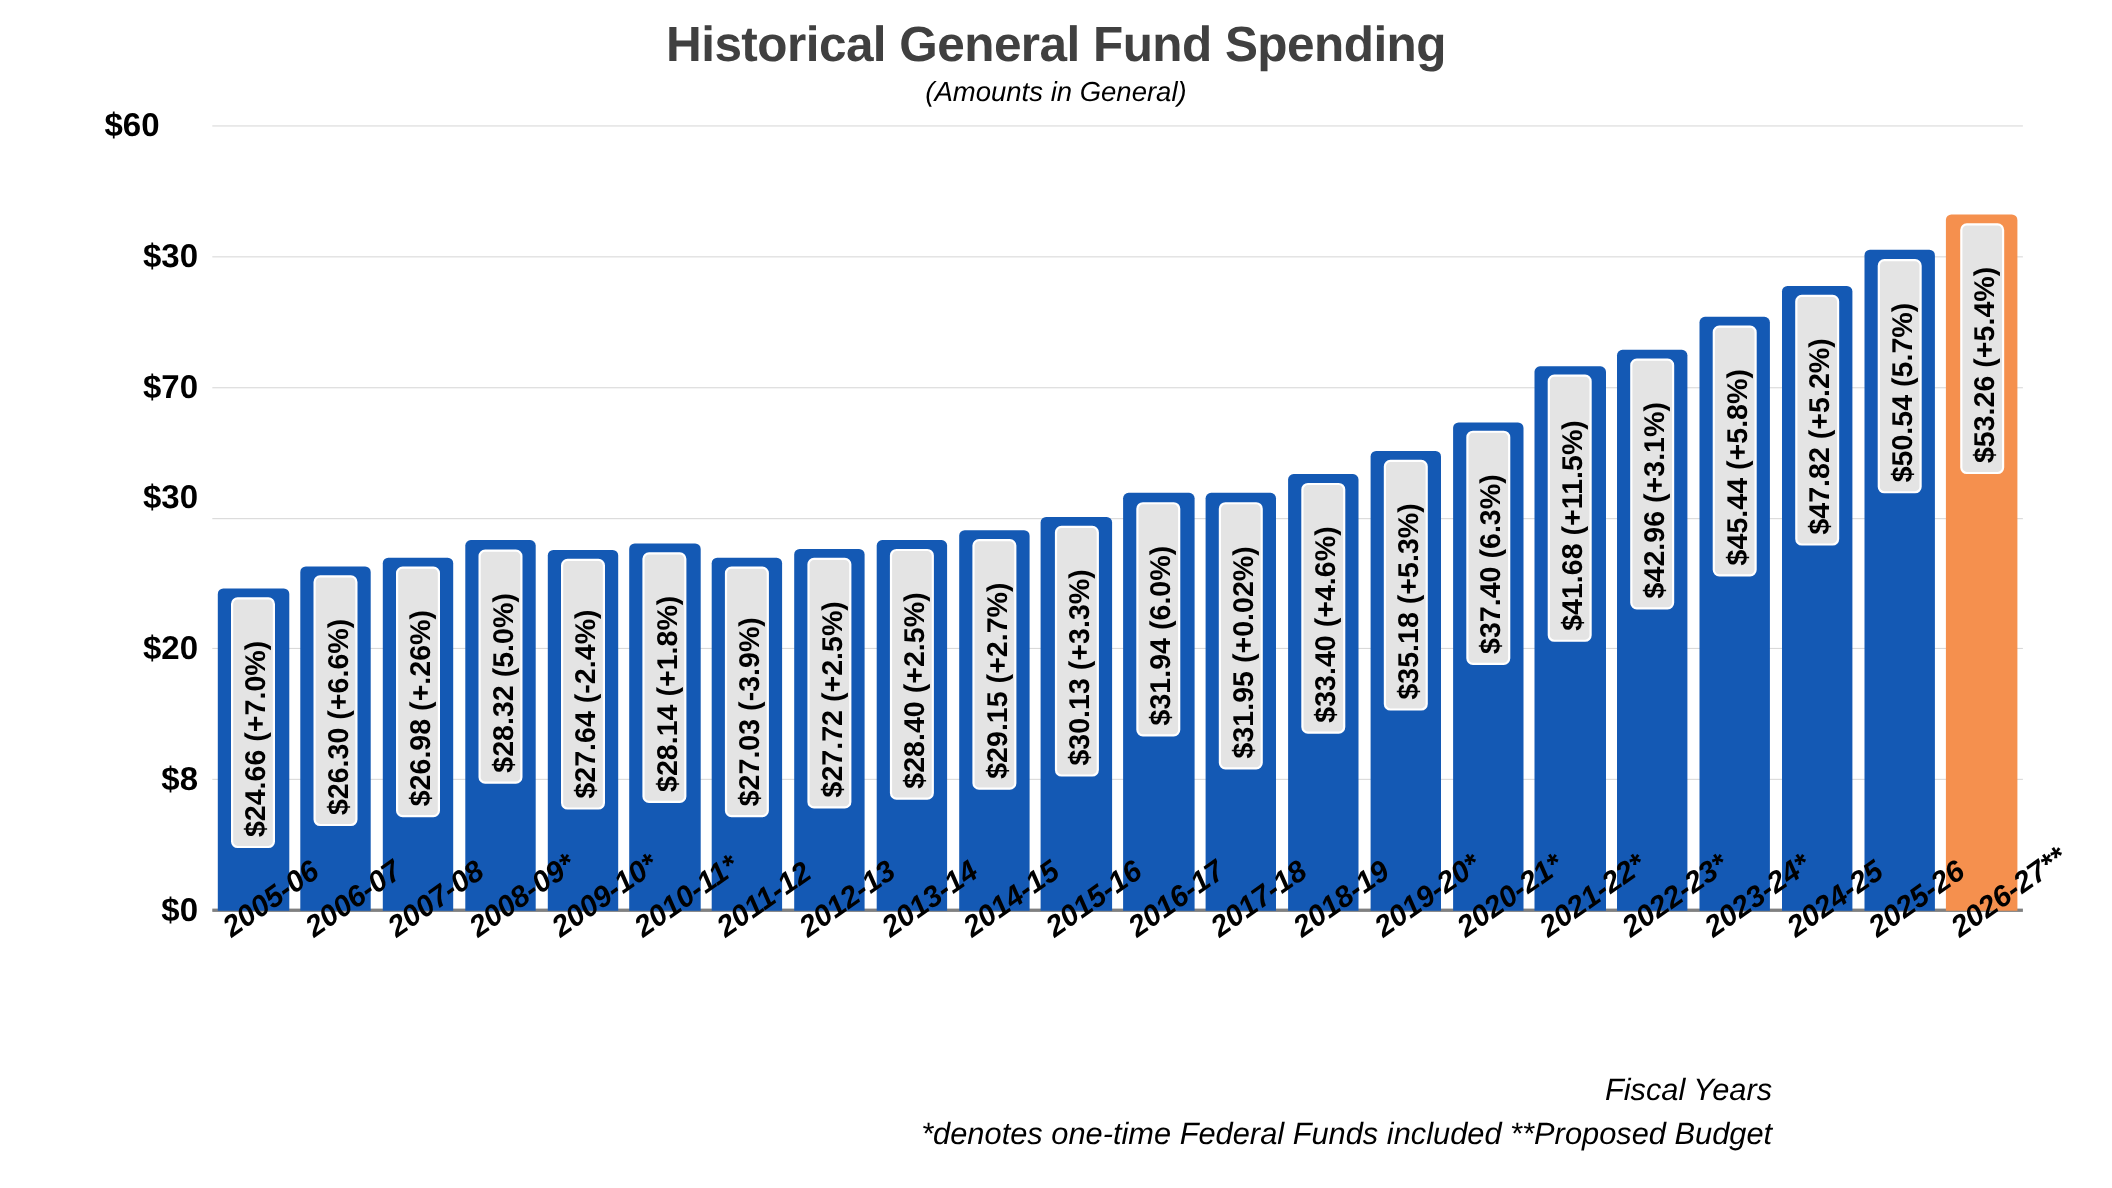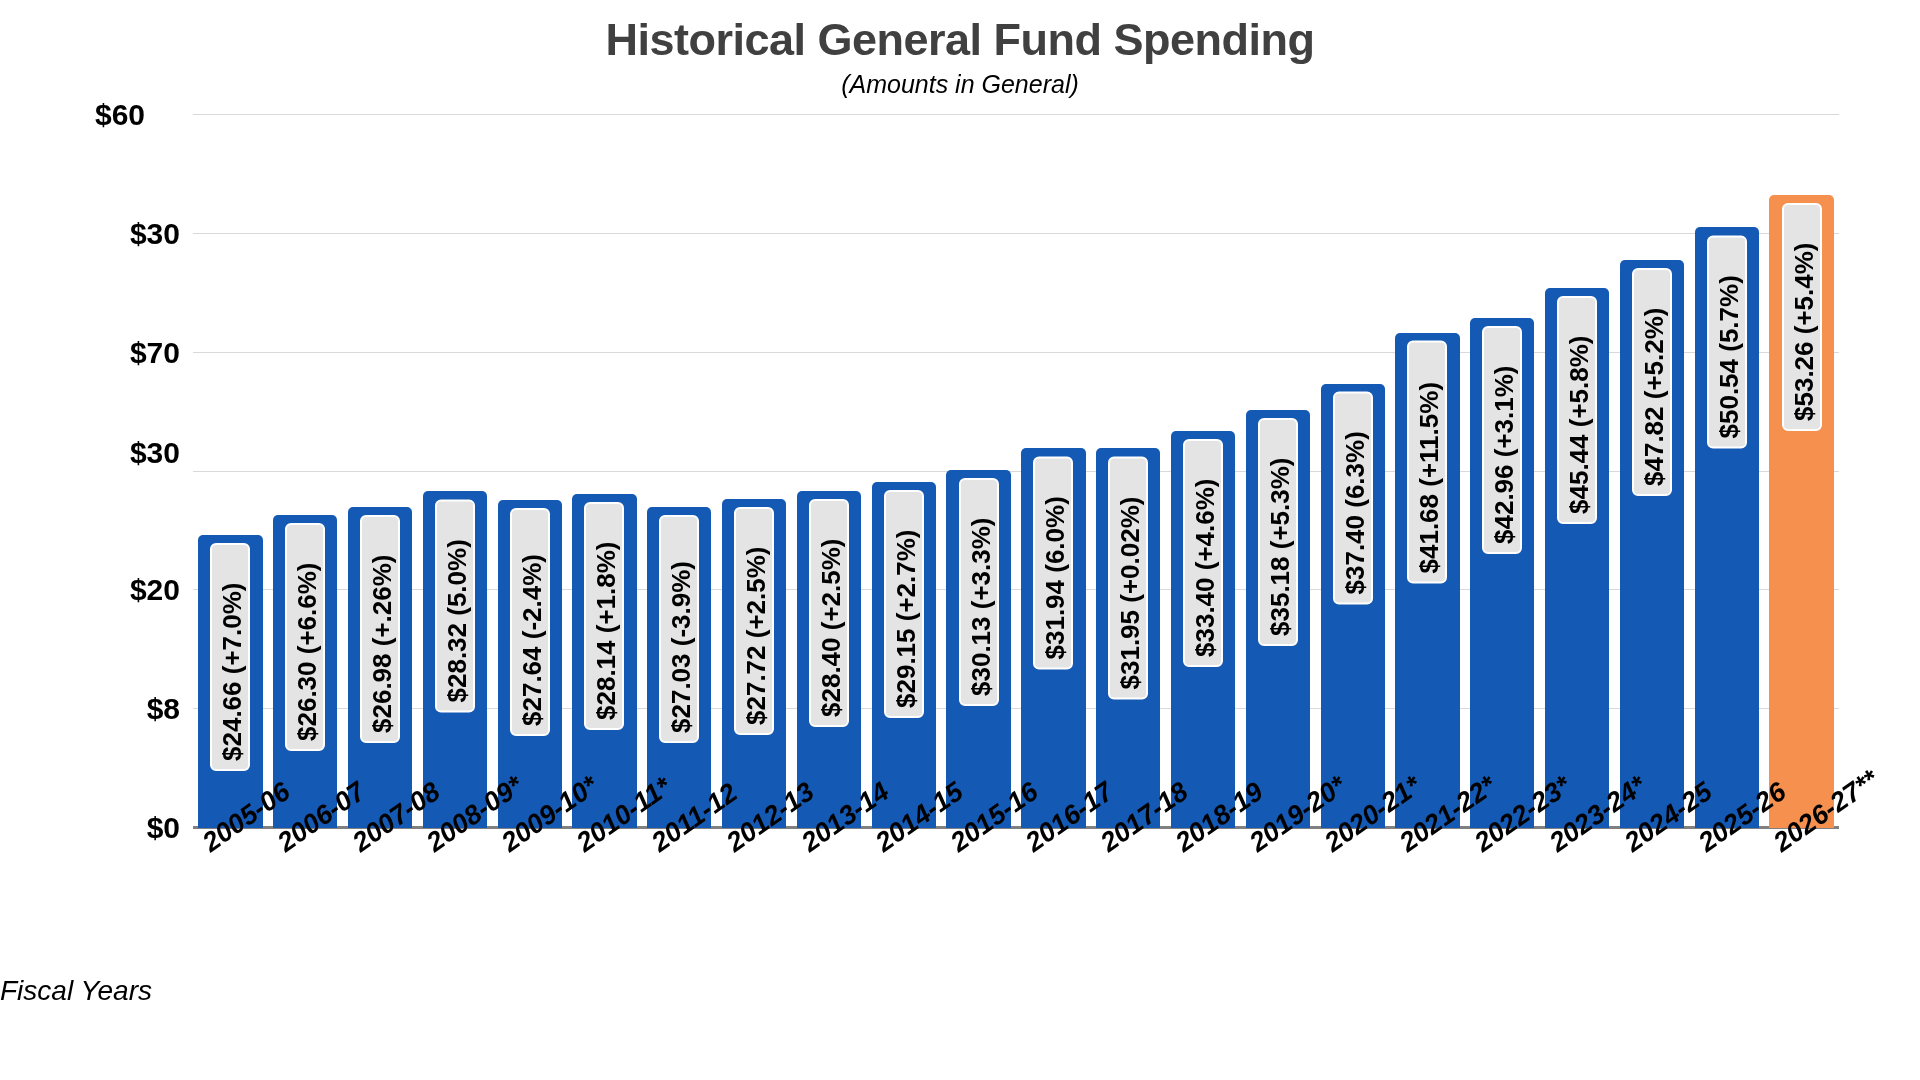--- a/index.html
+++ b/index.html
@@ -131,21 +131,21 @@
     font-style: italic;
     color: #000000;
     white-space: nowrap;
     transform-origin: left top;
     transform: rotate(-35deg);
   }
   .axis-title {
     position: absolute;
     left: 0;
     width: 1611px;
-    text-align: left;
+    text-align: right;
     font-size: 28px;
     font-style: italic;
     color: #000000;
   }
   #xaxis-title { top: 975px; }
   #xaxis-note { top: 1015px; }
 </style>
 </head>
 <body>
 
@@ -286,14 +286,15 @@
       <div class="xlabel" style="left: 1126.27px;">2020-21*</div>
       <div class="xlabel" style="left: 1201.09px;">2021-22*</div>
       <div class="xlabel" style="left: 1275.91px;">2022-23*</div>
       <div class="xlabel" style="left: 1350.73px;">2023-24*</div>
       <div class="xlabel" style="left: 1425.55px;">2024-25</div>
       <div class="xlabel" style="left: 1500.36px;">2025-26</div>
       <div class="xlabel" style="left: 1575.18px;">2026-27**</div>
     </div>
 
   <div class="axis-title" id="xaxis-title">Fiscal Years</div>
+  <div class="axis-title" id="xaxis-note">*denotes one-time Federal Funds included  **Proposed Budget</div>
 
 </div>
 
 </body></html>

